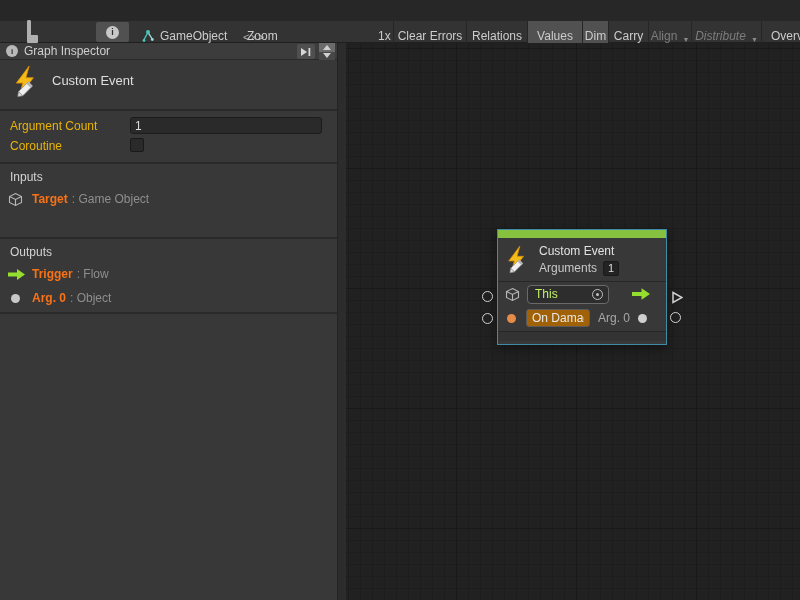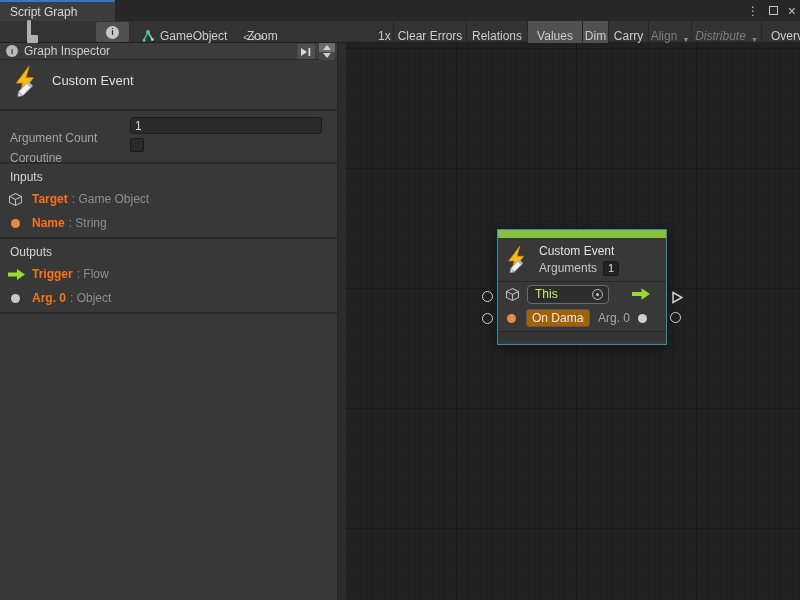--- a/index.html
+++ b/index.html
@@ -50,21 +50,21 @@
   .spinner { position:absolute; right:2px; top:0; width:16px; height:17px; display:flex; flex-direction:column; }
   .spin-up, .spin-dn { flex:1; display:flex; align-items:center; justify-content:center; }
   .spin-up { background:#6b6b6b; } .spin-dn { background:#474747; }
   .tri-up { width:0; height:0; border-left:4px solid transparent; border-right:4px solid transparent; border-bottom:5px solid #d0d0d0; }
   .tri-dn { width:0; height:0; border-left:4px solid transparent; border-right:4px solid transparent; border-top:5px solid #d0d0d0; }
 
   .unit-icon { position:absolute; left:12px; top:23px; }
   .unit-title { position:absolute; left:52px; top:30px; font-size:13px; color:#dfdfdf; }
   .sep { position:absolute; left:0; width:337px; height:2px; background:#2a2a2a; }
 
-  .fld-label { position:absolute; left:10px; font-size:12px; color:#a3a3a3;margin-top:12px; }
+  .fld-label { position:absolute; left:10px; font-size:12px; color:#eab308; }
   .fld-input { position:absolute; left:130px; width:192px; height:17px; background:#2a2a2a;
                border:1px solid #1c1c1c; border-radius:3px; color:#dddddd; font-size:12px;
                font-family:"Liberation Sans", sans-serif; padding:0 4px; }
   .checkbox { position:absolute; left:130px; width:14px; height:14px; background:#2a2a2a;
               border:1px solid #191919; border-radius:2px; }
 
   .section-h { position:absolute; left:10px; font-size:12px; color:#d4d4d4; }
   .port-row { position:absolute; left:8px; width:320px; height:16px; display:flex; align-items:center; font-size:12px; }
   .port-name { color:#f97316; font-weight:bold; margin-left:9px; }
   .port-type { color:#8e8e8e; margin-left:4px; }
@@ -108,30 +108,20 @@
   .port { position:absolute; }
   .port-ring { width:11px; height:11px; border:1.5px solid #d0d0d0; border-radius:50%; }
 
   .gobj-label { margin-left:5px; }
 </style>
 </head>
 <body>
 
 <div id="app">
 
-  <div id="titlebar">
-    <div id="tab">
-      <span>Script Graph</span>
-    </div>
-    <div id="win-controls">
-      <span class="menu-dots">⋮</span>
-      <span class="max-box"></span>
-      <span class="close-x">×</span>
-    </div>
-  </div>
 
   <div id="toolbar">
     <div class="tb-abs" style="left:27px;">
       <span><span class="lock-shackle"></span><span class="lock-body" style="display:block;"></span></span>
     </div>
     <div class="info-btn">
       <span class="info-circle">i</span>
     </div>
     <div class="tb-abs" style="left:243px;">
       <span class="code-glyph">&lt;×&gt;</span>
@@ -222,25 +212,20 @@
     <div class="sep" style="top:119px;"></div>
     <div class="section-h" style="top:127px;">Inputs</div>
 
     <div class="port-row" style="top:148px;">
       <svg width="15" height="15" viewBox="0 0 15 15">
         <path d="M7.5 1.5 L13.5 4.5 L13.5 10.5 L7.5 13.5 L1.5 10.5 L1.5 4.5 Z M1.5 4.5 L7.5 7.5 L13.5 4.5 M7.5 7.5 L7.5 13.5" stroke="#b8b8b8" stroke-width="1.1" fill="none"></path>
       </svg>
       <span class="port-name">Target</span>
       <span class="port-type">: Game Object</span>
     </div>
-    <div class="port-row" style="top:172px;">
-      <span class="dot dot-orange"></span>
-      <span class="port-name" style="margin-left:12px;">Name</span>
-      <span class="port-type">: String</span>
-    </div>
 
     <div class="sep" style="top:194px;"></div>
     <div class="section-h" style="top:202px;">Outputs</div>
 
     <div class="port-row" style="top:223px;">
       <svg width="17" height="11" viewBox="0 0 17 11">
         <path d="M0 3.5 H9 V0 L17 5.5 L9 11 V7.5 H0 Z" fill="#95de2f"></path>
       </svg>
       <span class="port-name" style="margin-left:7px;">Trigger</span>
       <span class="port-type">: Flow</span>

